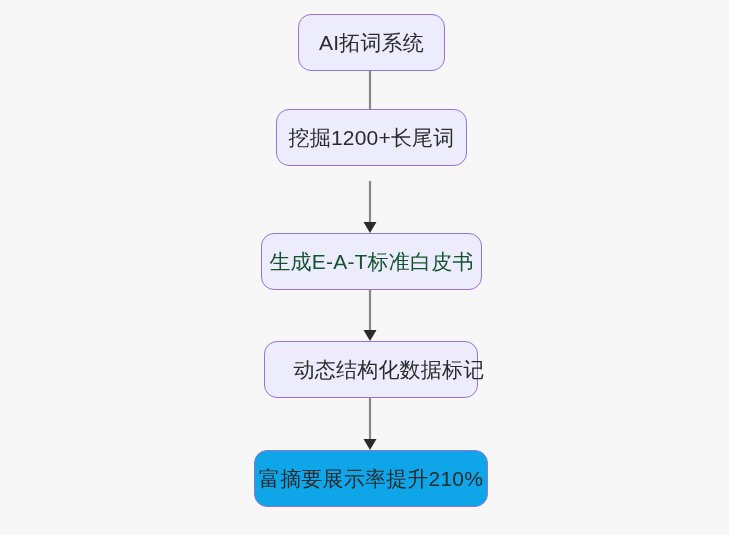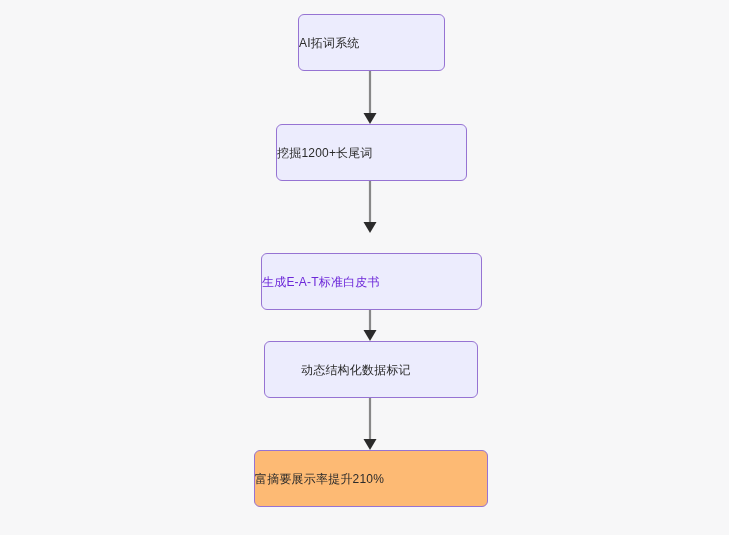--- a/index.html
+++ b/index.html
@@ -16,26 +16,26 @@
   #flow-canvas {
     position: relative;
     width: 729px;
     height: 535px;
   }
   .node {
     position: absolute;
     box-sizing: border-box;
     background: #ececfd;
     border: 1.4px solid #9673d3;
-    border-radius: 6px;
+    border-radius: 13px;
     display: flex;
     align-items: center;
-    justify-content: flex-start;
+    justify-content: center;
     color: #2b2b2b;
-    font-size: 12px;
+    font-size: 21px;
     letter-spacing: 0.2px;
     white-space: nowrap;
   }
   .node-label {
     line-height: 1;
   }
   .edge {
     position: absolute;
     width: 24px;
     pointer-events: none;
@@ -71,26 +71,26 @@
   <div class="edge" style="left: 358px; top: 398px;">
     <svg width="24" height="52" viewBox="0 0 24 52">
       <line x1="12" y1="0" x2="12" y2="42" stroke="#888888" stroke-width="2.2"></line>
       <polygon points="12,52 5.5,41 18.5,41" fill="#2b2b2b"></polygon>
     </svg>
   </div>
 
   <div class="node" style="left: 298px; top: 14px; width: 147px; height: 57px; background: rgb(236, 236, 253); border-color: rgb(150, 115, 211); color: rgb(43, 43, 43);">
     <span class="node-label">AI拓词系统</span>
   </div>
-  <div class="node" style="left: 276px; top: 124px; width: 191px; height: 57px; background: rgb(236, 236, 253); border-color: rgb(150, 115, 211); color: rgb(43, 43, 43);">
+  <div class="node" style="left: 276px; top: 109px; width: 191px; height: 57px; background: rgb(236, 236, 253); border-color: rgb(150, 115, 211); color: rgb(43, 43, 43);">
     <span class="node-label">挖掘1200+长尾词</span>
   </div>
-  <div class="node" style="left: 261px; top: 233px; width: 221px; height: 57px; background: rgb(236, 236, 253); border-color: rgb(150, 115, 211); color: #6d28d9; margin-top: 20px;">
+  <div class="node" style="left: 261px; top: 233px; width: 221px; height: 57px; background: rgb(236, 236, 253); border-color: rgb(150, 115, 211); color: #14532d;">
     <span class="node-label">生成E-A-T标准白皮书</span>
   </div>
   <div class="node" style="left: 264px; top: 341px; width: 214px; height: 57px; background: rgb(236, 236, 253); border-color: rgb(150, 115, 211); color: rgb(43, 43, 43); padding-left: 36px;">
     <span class="node-label">动态结构化数据标记</span>
   </div>
-  <div class="node" style="left: 254px; top: 450px; width: 234px; height: 57px; background: #fdba74; border-color: rgb(150, 115, 211); color: rgb(43, 43, 43);">
+  <div class="node" style="left: 254px; top: 450px; width: 234px; height: 57px; background: #0ea5e9; border-color: rgb(150, 115, 211); color: rgb(43, 43, 43);">
     <span class="node-label">富摘要展示率提升210%</span>
   </div>
 
 </div>
 
 </body></html>

